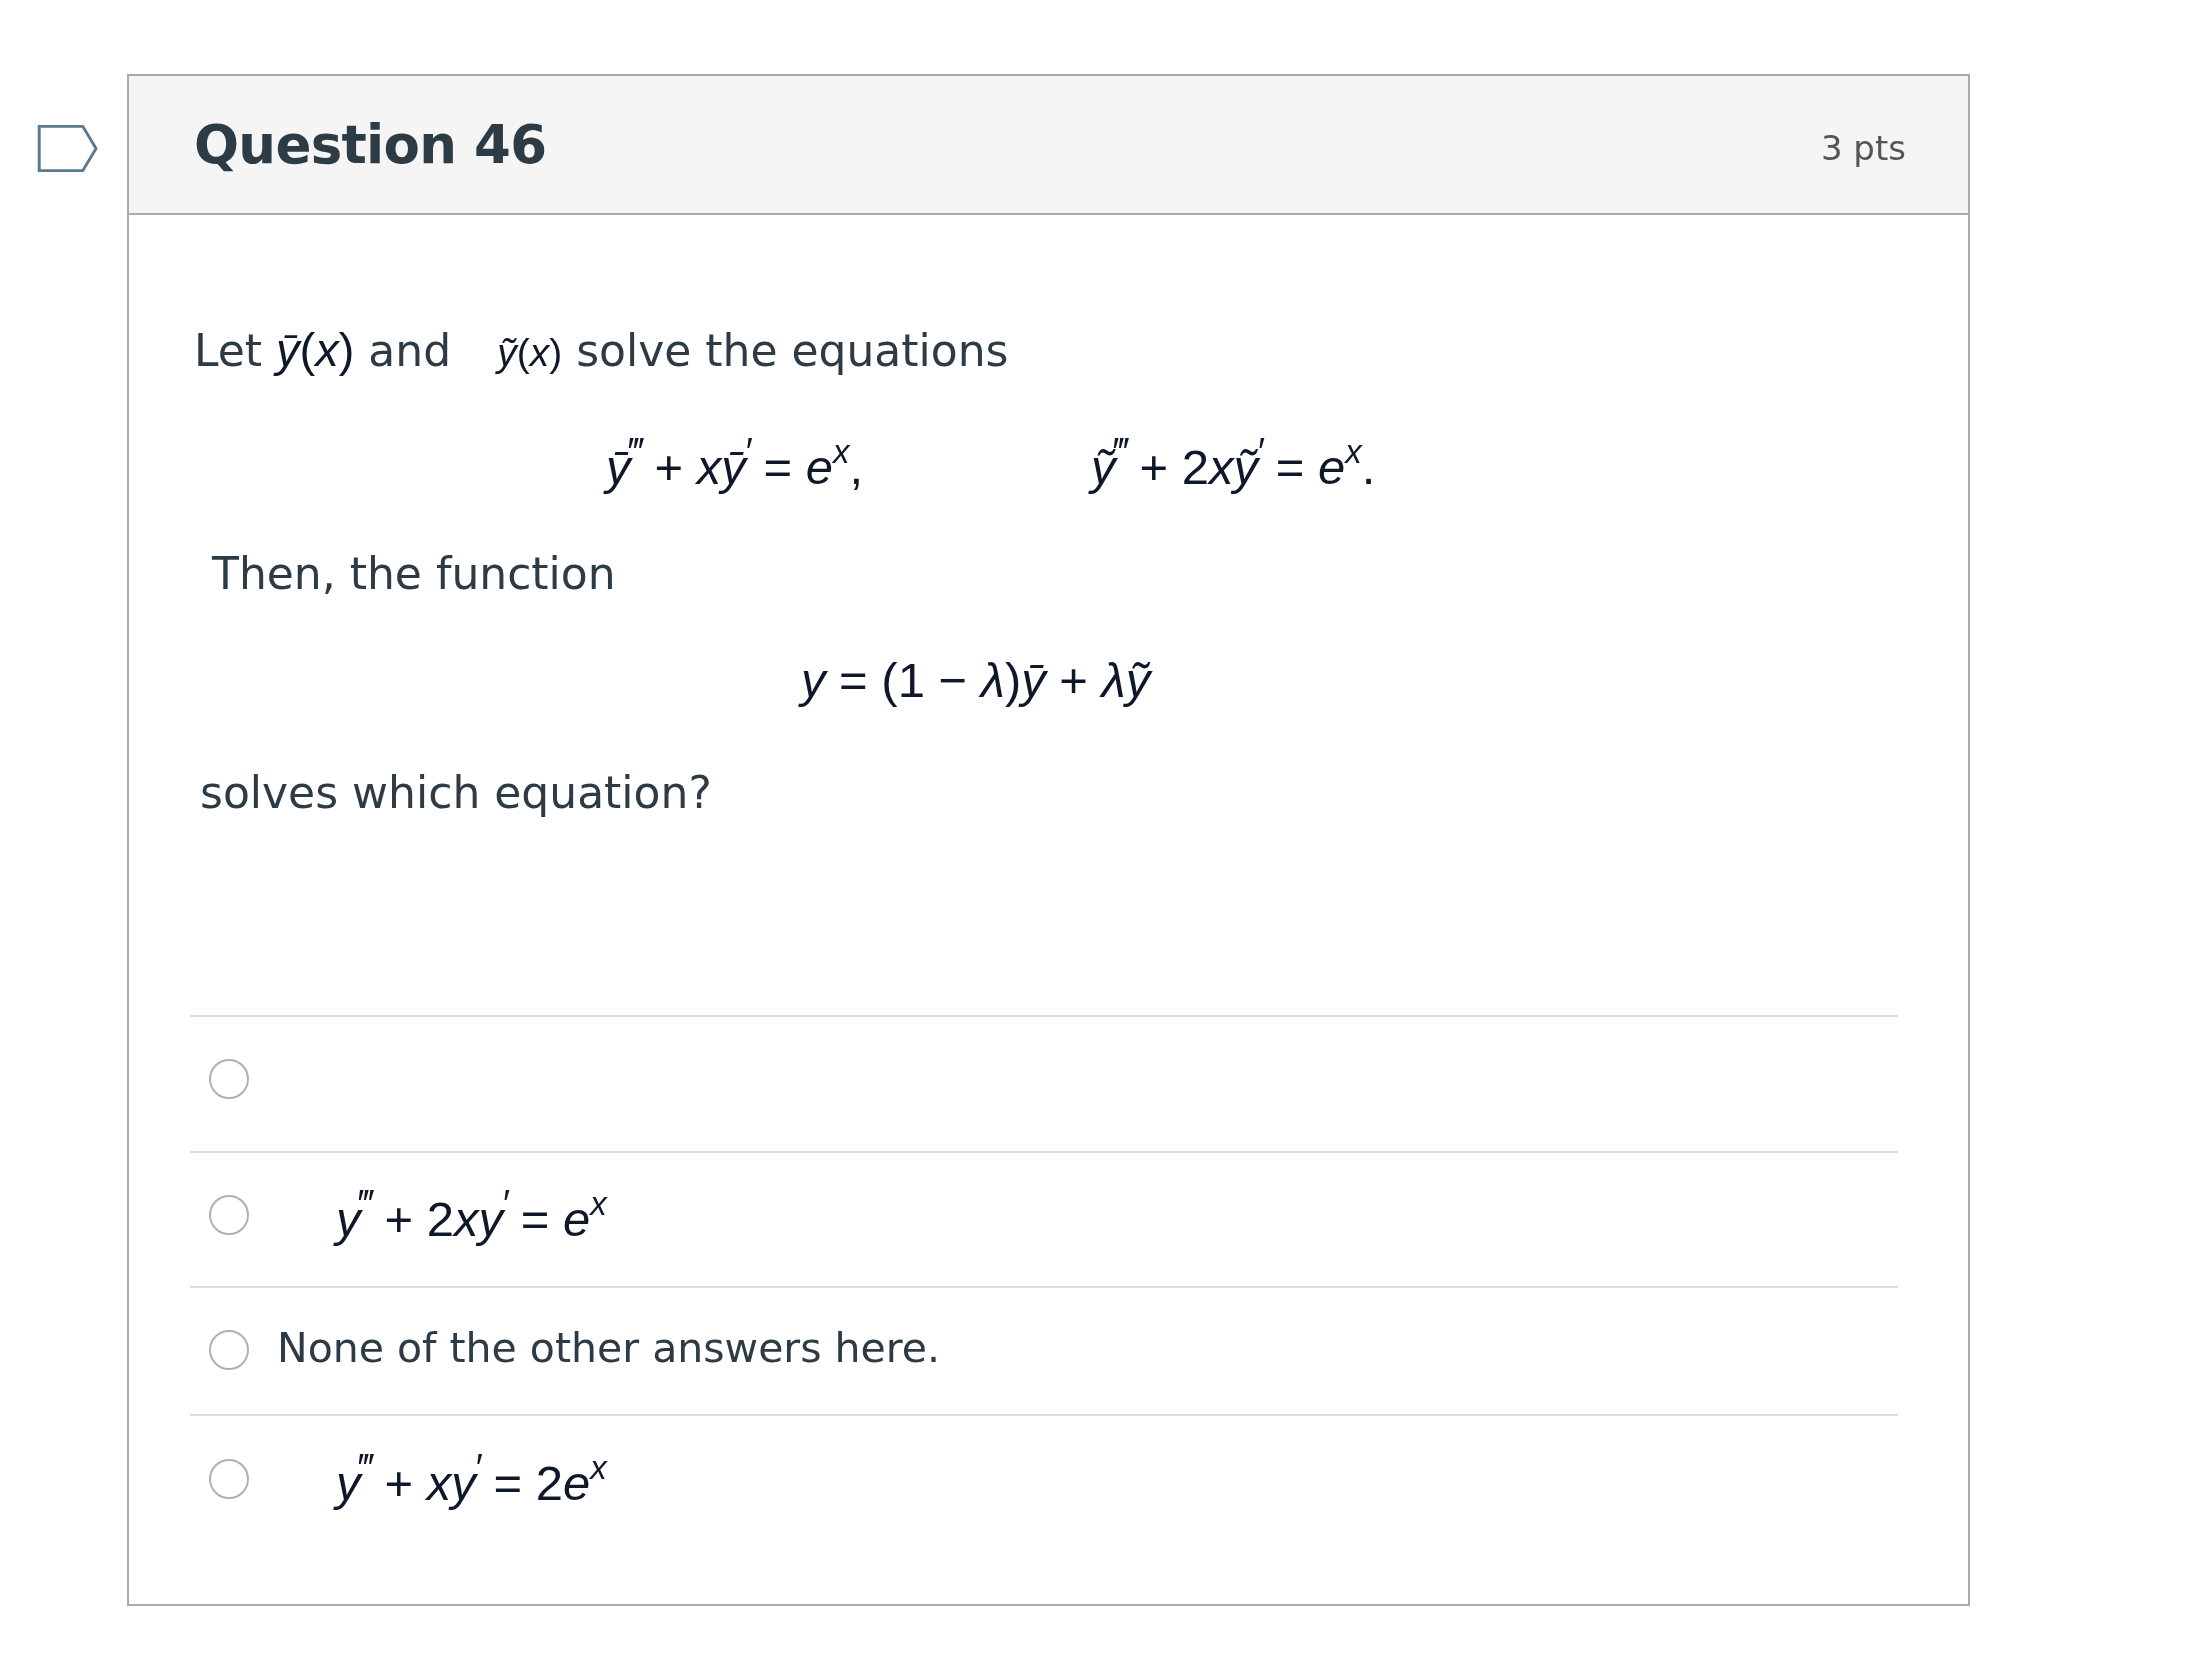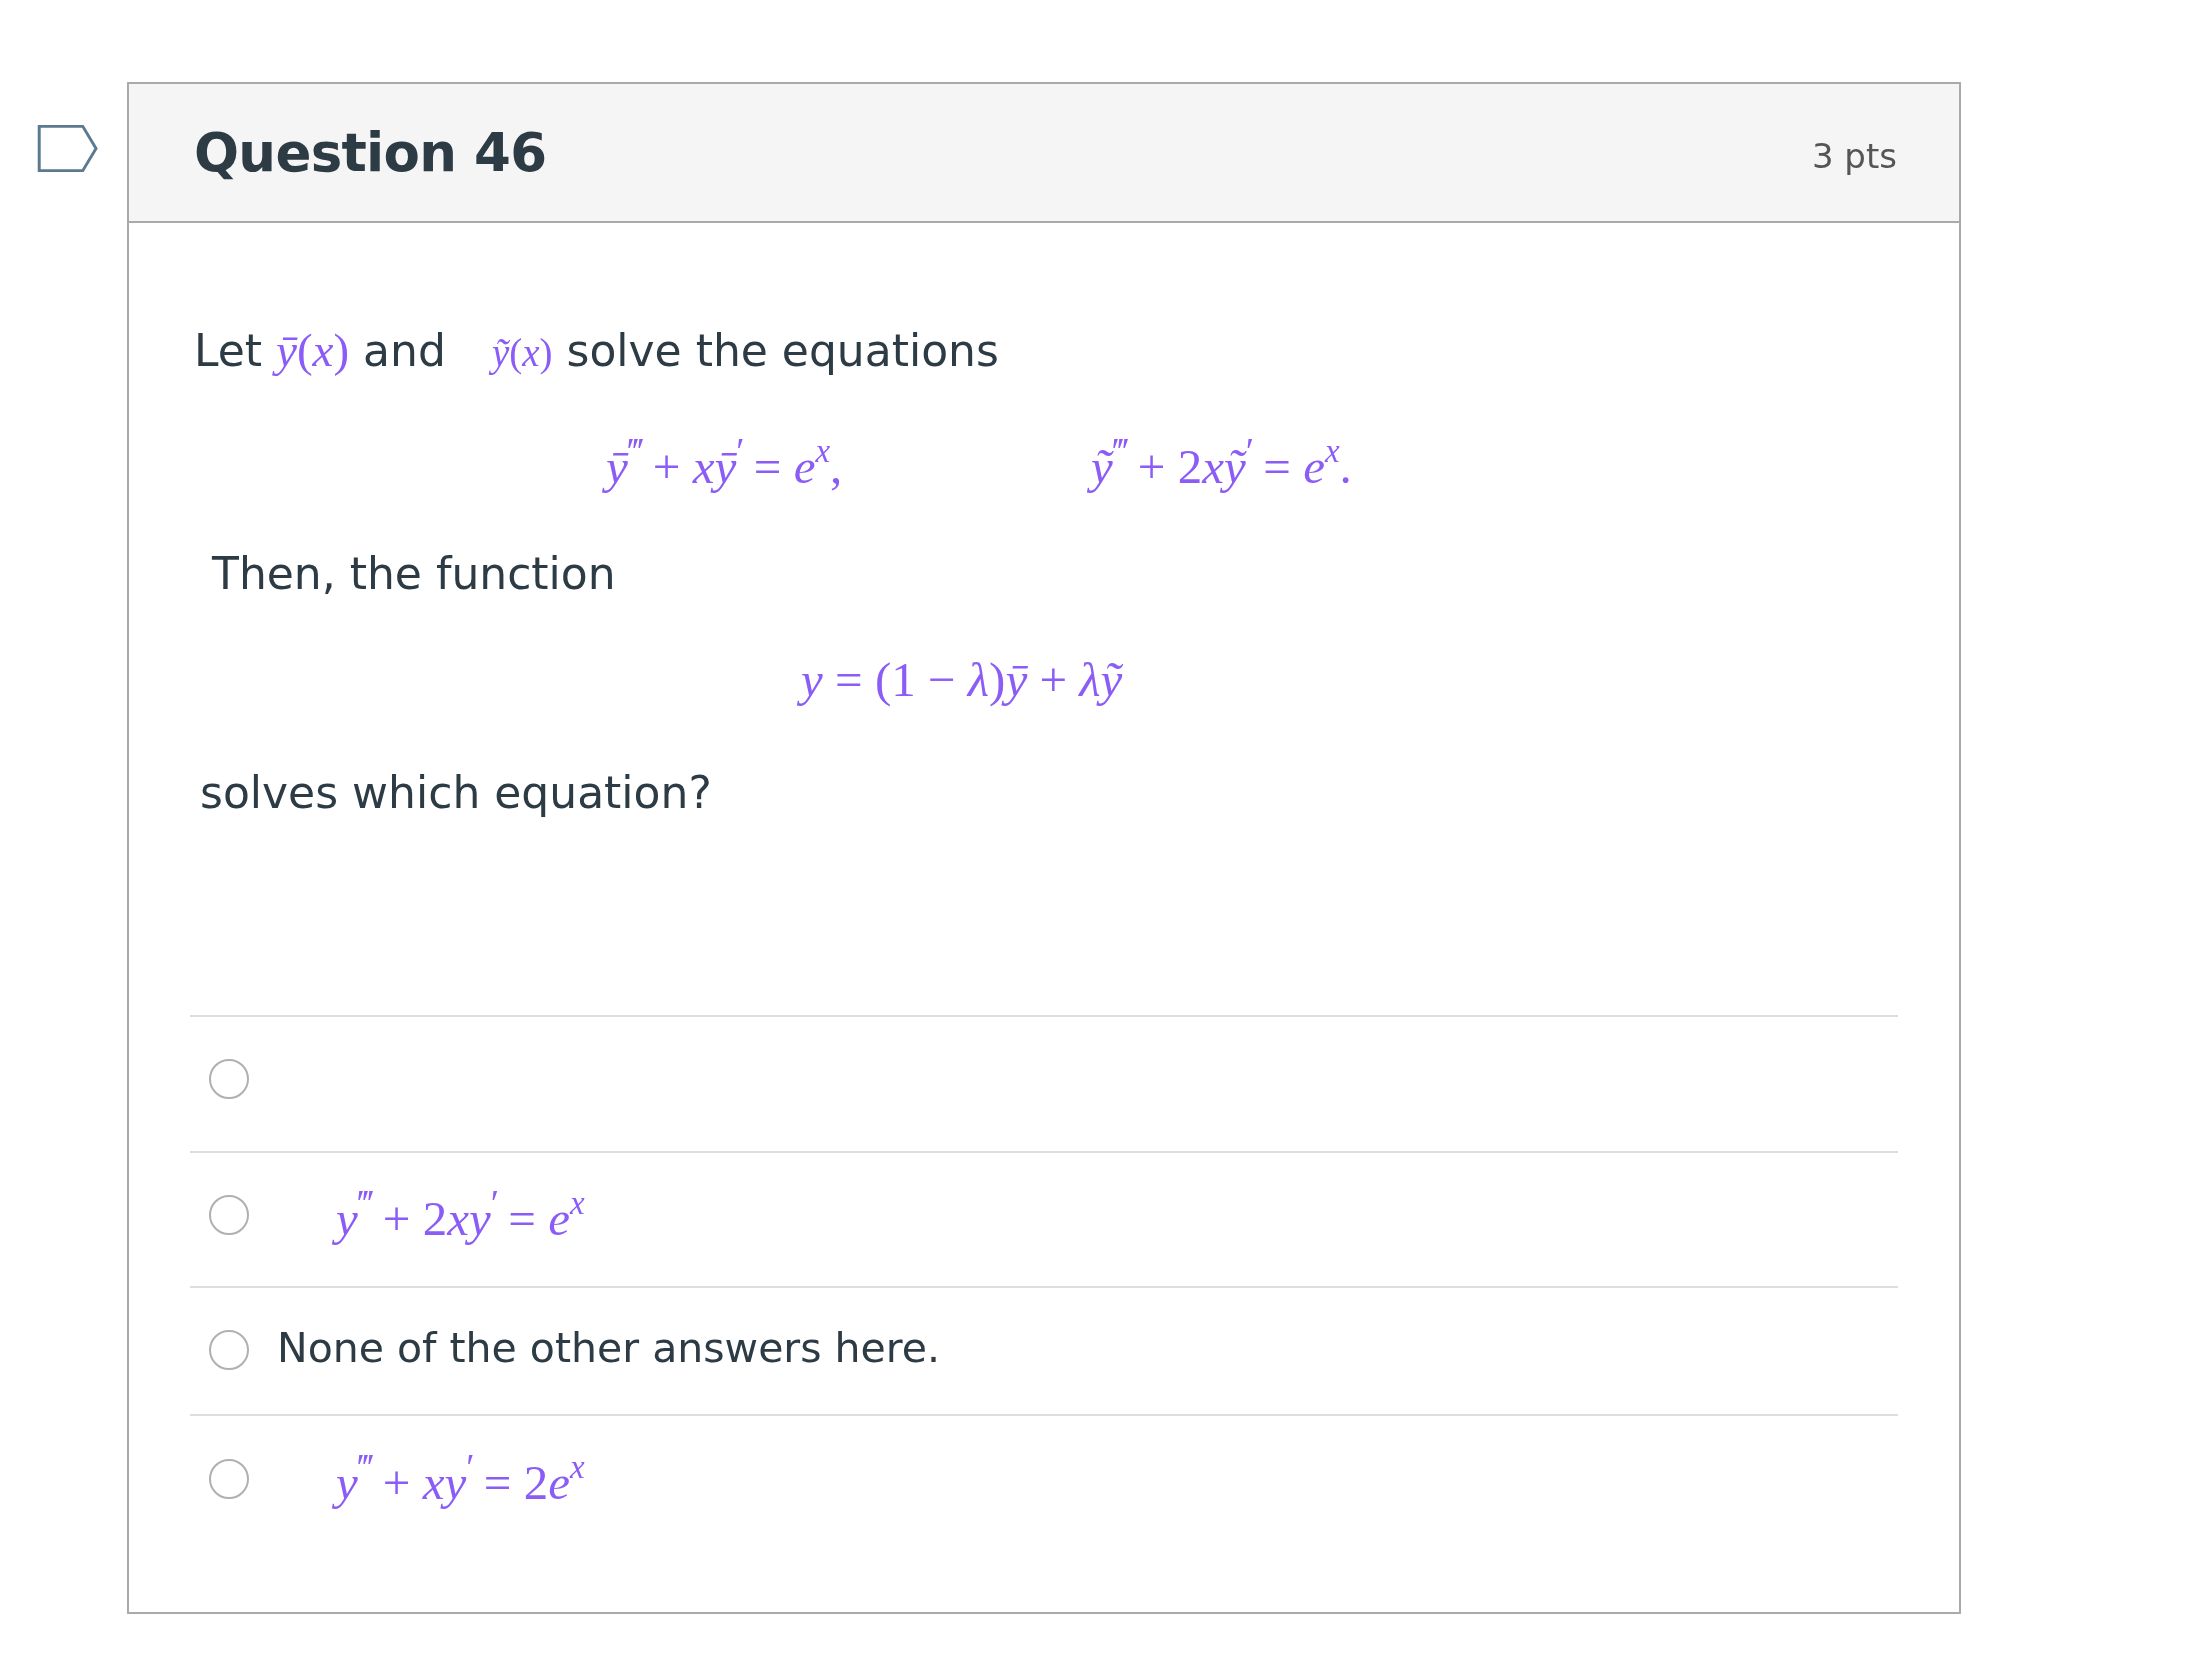--- a/index.html
+++ b/index.html
@@ -3,40 +3,40 @@
 <meta charset="utf-8">
 <style>
   html, body { margin: 0; padding: 0; }
   body {
     width: 2194px; height: 1680px; background: #ffffff; position: relative; overflow: hidden;
     font-family: "DejaVu Sans", "Liberation Sans", sans-serif; color: #2d3b45;
   }
   .abs { position: absolute; }
   .flag { left: 37px; top: 124px; width: 62px; height: 49px; }
   .qbox {
-    left: 127px; top: 82px; width: 1830px; height: 1528px;
-    border: 2.2px solid #aaaaaa; background: #ffffff;
+    left: 127px; top: 74px; width: 1830px; height: 1528px;
+    border: 2.2px solid #aaaaaa; background: #ffffff; padding-left: 9px;
   }
   .qheader {
     position: absolute; left: 0; top: 0; right: 0; height: 137px;
     background: #f5f5f5; border-bottom: 2.2px solid #aaaaaa;
   }
   .qtitle {
     position: absolute; left: 65px; top: 35px; font-size: 53px; font-weight: bold;
     line-height: 67px; color: #2d3b45; letter-spacing: -0.7px;
   }
   .qpts {
     position: absolute; right: 62px; top: 41px; font-size: 34px; line-height: 62px; color: #555555;
   }
   .text {
     position: absolute; font-size: 44px; line-height: 59px; color: #2d3b45; white-space: nowrap;
   }
   .math {
-    position: absolute; font-family: Liberation Serif, serif;
-    font-style: italic; font-size: 49px; line-height: 62px; color: #8b5cf6; white-space: nowrap;
+    position: absolute; font-family: Liberation Sans, sans-serif;
+    font-style: italic; font-size: 49px; line-height: 62px; color: #0f172a; white-space: nowrap;
   }
   .math .up { font-style: normal; }
   .math sup { font-size: 33px; vertical-align: 21px; line-height: 0; }
   .math .prime { font-style: normal; font-size: 38px; vertical-align: 19px; line-height: 0; letter-spacing: -3px; }
   .sep { position: absolute; left: 63px; width: 1708px; height: 2.2px; background: #dddddd; }
   .radio {
     position: absolute; width: 40px; height: 40px; border-radius: 50%;
     border: 2.2px solid #b0b0b0; background: #ffffff; box-sizing: border-box; cursor: pointer;
   }
   .answer { position: absolute; left: 63px; width: 1708px; cursor: pointer; }

